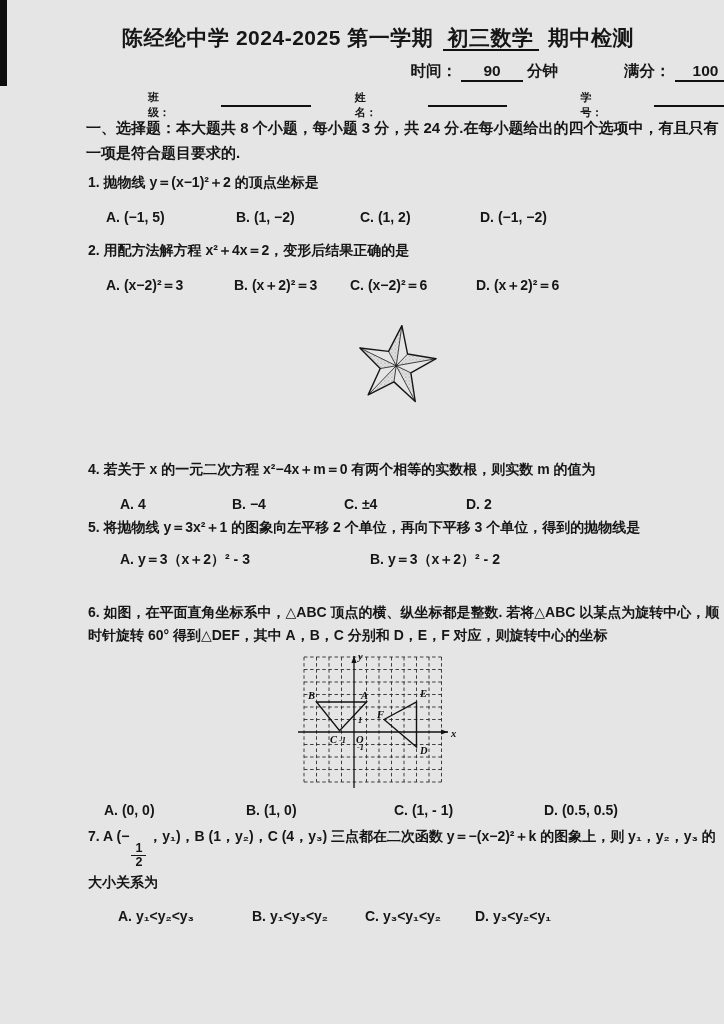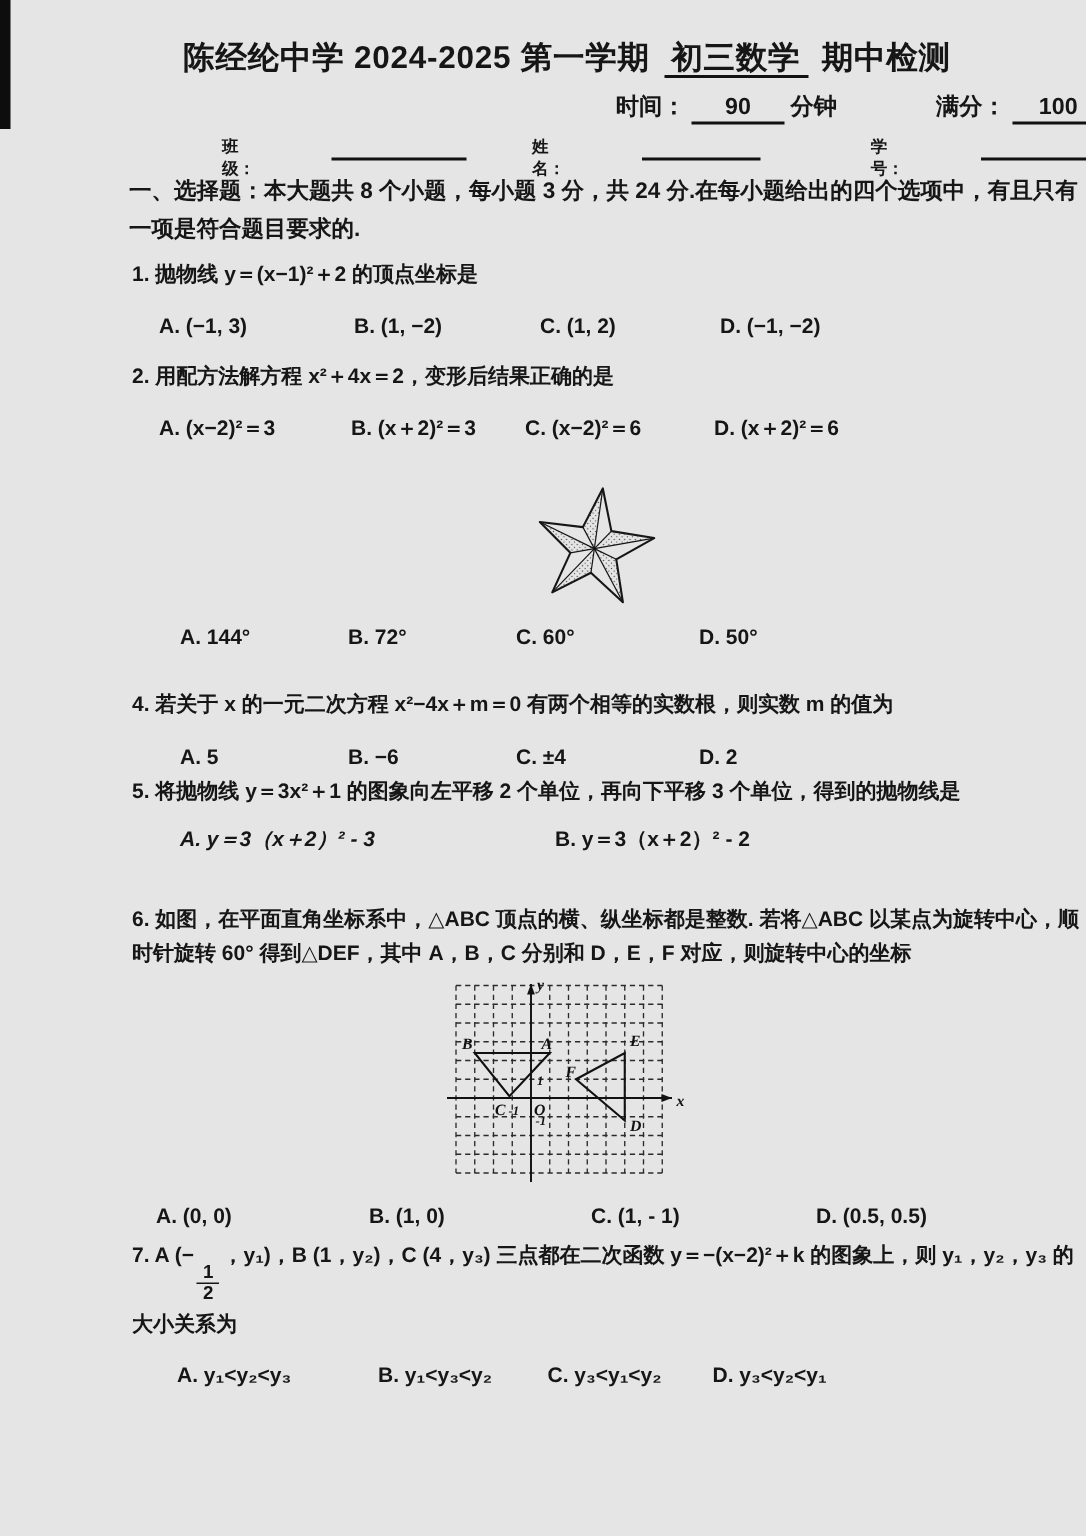--- a/index.html
+++ b/index.html
@@ -26,21 +26,21 @@
   .opts span{display:block;white-space:nowrap;}
   .o-q1 span:nth-child(1){width:130px}.o-q1 span:nth-child(2){width:124px}.o-q1 span:nth-child(3){width:120px}
   .o-q2 span:nth-child(1){width:128px}.o-q2 span:nth-child(2){width:116px}.o-q2 span:nth-child(3){width:126px}
   .o-q34{padding-left:32px}
   .o-q34 span:nth-child(1){width:112px}.o-q34 span:nth-child(2){width:112px}.o-q34 span:nth-child(3){width:122px}
   .o-q6{padding-left:16px}
   .o-q6 span:nth-child(1){width:142px}.o-q6 span:nth-child(2){width:148px}.o-q6 span:nth-child(3){width:150px}
   .o-q7{padding-left:30px;margin-top:8px}
   .o-q7 span:nth-child(1){width:134px}.o-q7 span:nth-child(2){width:113px}.o-q7 span:nth-child(3){width:110px}
   .opts2{display:flex;padding-left:32px;margin-top:9px;}
-  .opts2 span:first-child{width:250px;font-style:italic;}
+  .opts2 span:first-child{width:250px;}
   .starwrap{width:112px;height:88px;margin:5px auto 0;transform:translateX(-6px);}
   .gridwrap{width:192px;height:142px;margin:3px auto 0;transform:translateX(-14px);}
   .frac{display:inline-flex;flex-direction:column;text-align:center;vertical-align:-11px;line-height:13px;font-size:12.5px;margin:0 2px;}
   .frac .num{border-bottom:1.5px solid #161616;padding:0 4px;}
   .q7l1{display:block;}
   .footer{position:absolute;top:921px;left:0;right:0;text-align:center;font-size:12.5px;
     color:#4a4a46;filter:blur(0.7px);opacity:.85;letter-spacing:3px;}
   svg text{font-family:"Liberation Serif","DejaVu Serif",serif;font-style:italic;font-weight:700;}
 </style>
 </head>
@@ -71,21 +71,21 @@
       <span class="blank b2"></span>
     <span>学号：</span>
       <span class="blank b3"></span>
   </div>
 
   <div class="abs intro">一、选择题：本大题共 8 个小题，每小题 3 分，共 24 分.在每小题给出的四个选项中，有且只有一项是符合题目要求的.</div>
 
   <div class="q" style="top:171px">
     <div>1. 抛物线 y＝(x−1)²＋2 的顶点坐标是</div>
     <div class="opts o-q1">
-      <span>A. (−1, 3)</span>
+      <span>A. (−1, 5)</span>
       <span>B. (1, −2)</span>
       <span>C. (1, 2)</span>
       <span>D. (−1, −2)</span>
     </div>
   </div>
 
   <div class="q" style="top:239px">
     <div>2. 用配方法解方程 x²＋4x＝2，变形后结果正确的是</div>
     <div class="opts o-q2">
       <span>A. (x−2)²＝3</span>
@@ -121,33 +121,27 @@
           <line x1="50" y1="52" x2="18.1" y2="85.1"></line>
           <line x1="50" y1="52" x2="8.7" y2="31.8"></line>
           <line x1="50" y1="52" x2="62.9" y2="38.7"></line>
           <line x1="50" y1="52" x2="66.6" y2="60.1"></line>
           <line x1="50" y1="52" x2="47.4" y2="70.3"></line>
           <line x1="50" y1="52" x2="31.8" y2="55.2"></line>
           <line x1="50" y1="52" x2="41.3" y2="35.7"></line>
         </g>
       </svg>
     </div>
-    <div class="opts o-q34" style="margin-top:5px">
-      <span>A. 144°</span>
-      <span>B. 72°</span>
-      <span>C. 60°</span>
-      <span>D. 50°</span>
-    </div>
   </div>
 
   <div class="q" style="top:458px">
     <div>4. 若关于 x 的一元二次方程 x²−4x＋m＝0 有两个相等的实数根，则实数 m 的值为</div>
     <div class="opts o-q34">
-      <span>A. 5</span>
-      <span>B. −6</span>
+      <span>A. 4</span>
+      <span>B. −4</span>
       <span>C. ±4</span>
       <span>D. 2</span>
     </div>
   </div>
 
   <div class="q" style="top:516px">
     <div>5. 将抛物线 y＝3x²＋1 的图象向左平移 2 个单位，再向下平移 3 个单位，得到的抛物线是</div>
     <div class="opts2">
       <span>A. y＝3（x＋2）² - 3</span>
       <span>B. y＝3（x＋2）² - 2</span>

